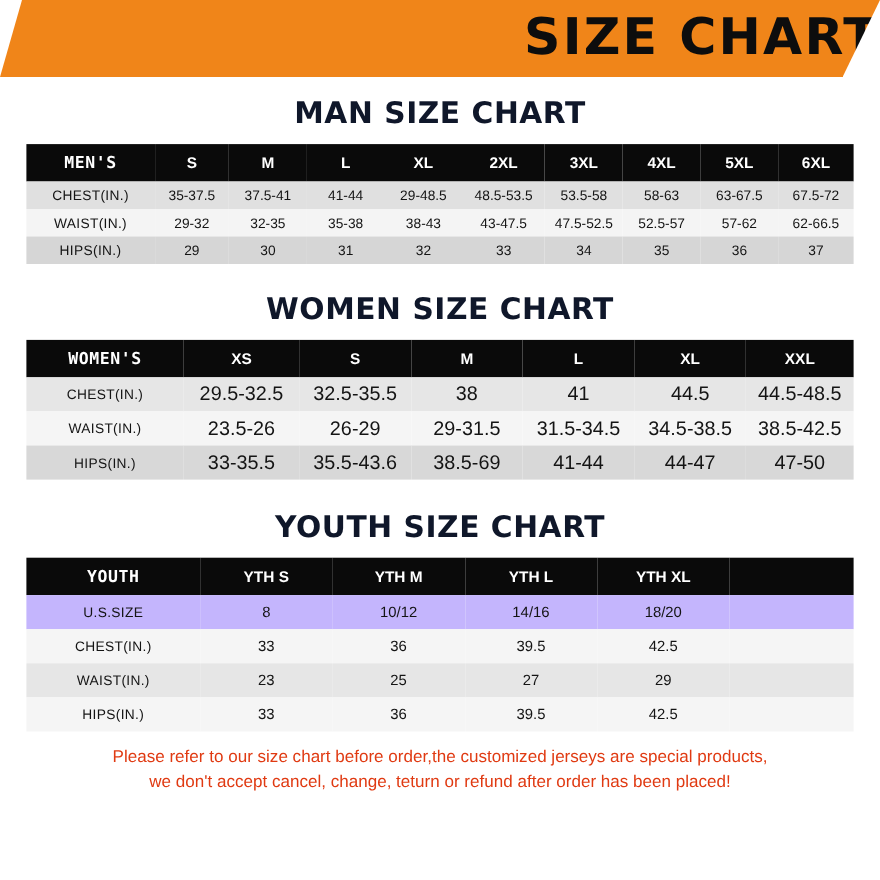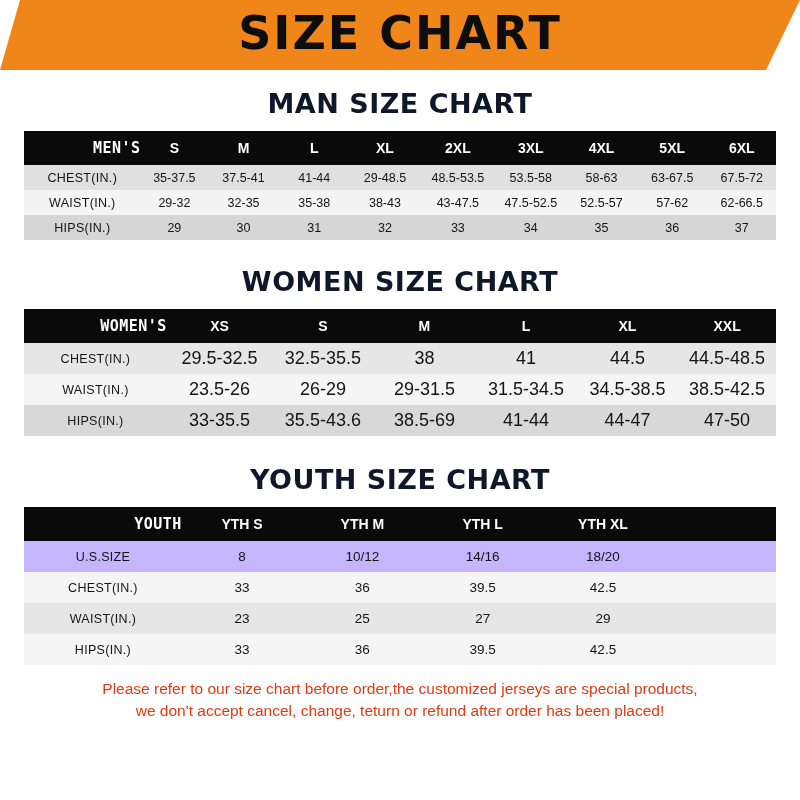--- a/index.html
+++ b/index.html
@@ -19,21 +19,21 @@
     position: relative;
     background: #ffffff;
     box-sizing: border-box;
   }
   
   .banner {
     height: 70px;
     background: #f08519;
     display: flex;
     align-items: center;
-    justify-content: center;
+    justify-content: flex-end;
     position: relative;
   }
   .banner-title {
     font-family: "DejaVu Sans", sans-serif;
     font-weight: bold;
     font-size: 46px;
     letter-spacing: 2px;
     color: #0d0d0d;
     line-height: 1;
     padding-bottom: 4px;
@@ -96,21 +96,21 @@
     font-size: 15px;
     letter-spacing: 0.5px;
   }
   table.chart thead th.size-col {
     font-family: "Liberation Sans", sans-serif;
     font-size: 14px;
     font-weight: bold;
     letter-spacing: 0;
   }
   table.chart thead th.label-col {
-    text-align: right;
+    text-align: center;
   }
   table.chart tbody td.label-col {
     font-family: "Liberation Sans", sans-serif;
     font-size: 12.5px;
     letter-spacing: 0.3px;
   }
   table.chart tbody tr td {
     background: #f2f2f2;
   }
   

